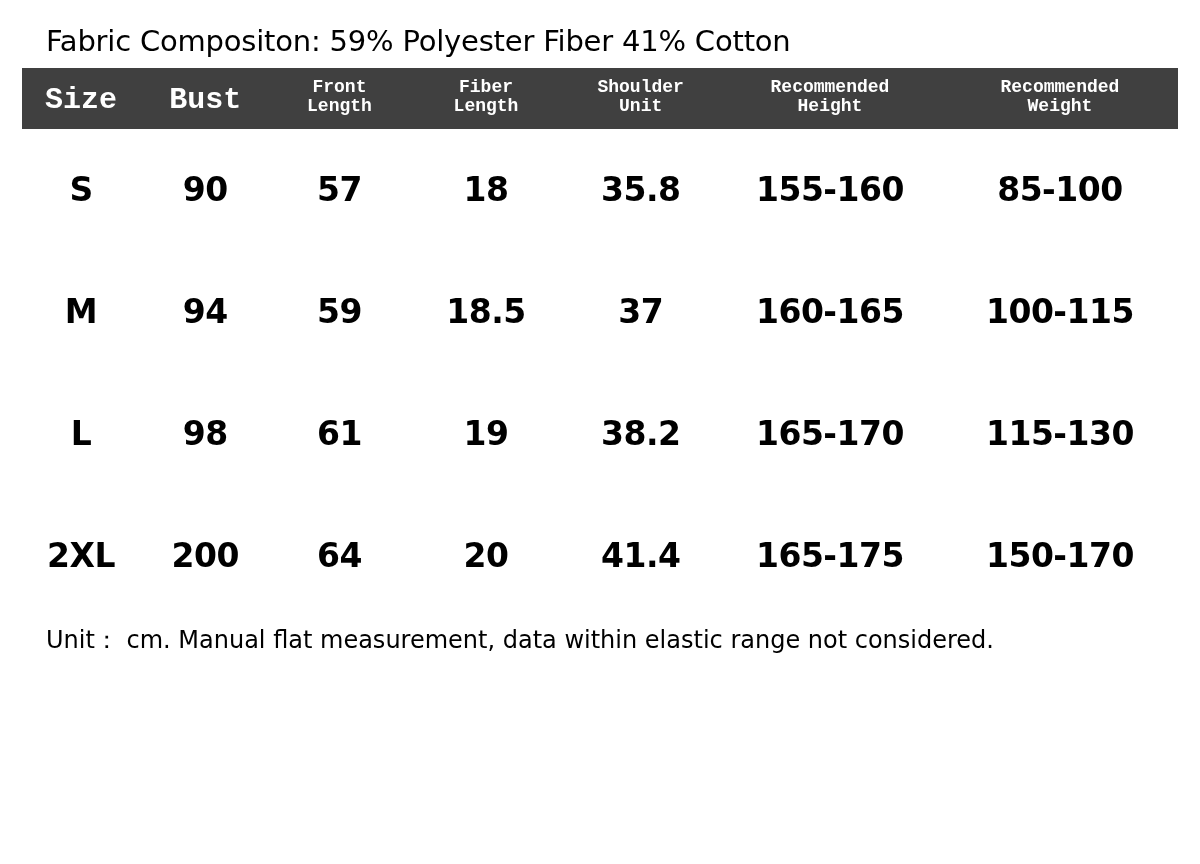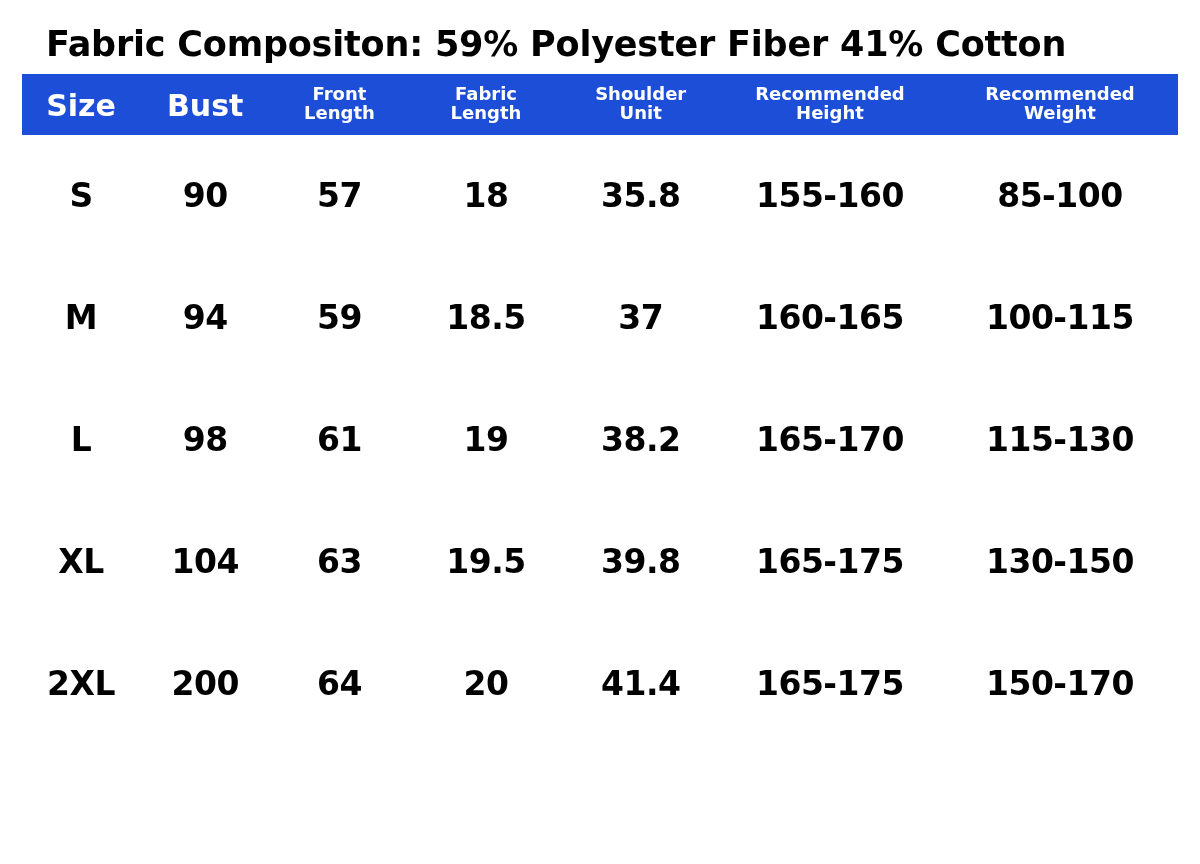--- a/index.html
+++ b/index.html
@@ -16,33 +16,34 @@
   }
   .page {
     width: 1200px;
     height: 864px;
     box-sizing: border-box;
     padding: 18px 22px 0 22px;
     display: flex;
     flex-direction: column;
   }
   .fabric-line {
-    font-size: 35px;
-    font-weight: bold;
+    font-size: 29px;
+    font-weight: normal;
     letter-spacing: -0.2px;
     padding: 6px 0 10px 24px;
     white-space: nowrap;
   }
   table.size-table {
     width: 1156px;
     border-collapse: collapse;
     table-layout: fixed;
   }
   table.size-table thead tr {
-    background: #1d4ed8;
+    background: #404040;
+    font-family: Liberation Mono, monospace;
   }
   table.size-table thead th {
     color: #ffffff;
     font-size: 18px;
     font-weight: bold;
     text-align: center;
     padding: 10px 2px 12px 2px;
     line-height: 1.08;
     vertical-align: middle;
   }
@@ -99,21 +100,21 @@
           <span>Size</span>
         </th>
         <th class="single">
           <span>Bust</span>
         </th>
         <th>
           <div>Front</div>
           <div>Length</div>
         </th>
         <th>
-          <div>Fabric</div>
+          <div>Fiber</div>
           <div>Length</div>
         </th>
         <th>
           <div>Shoulder</div>
           <div>Unit</div>
         </th>
         <th>
           <div>Recommended</div>
           <div>Height</div>
         </th>
@@ -145,36 +146,28 @@
       <tr>
         <td>L</td>
         <td>98</td>
         <td>61</td>
         <td>19</td>
         <td>38.2</td>
         <td>165-170</td>
         <td>115-130</td>
       </tr>
       <tr>
-        <td>XL</td>
-        <td>104</td>
-        <td>63</td>
-        <td>19.5</td>
-        <td>39.8</td>
-        <td>165-175</td>
-        <td>130-150</td>
-      </tr>
-      <tr>
         <td>2XL</td>
         <td>200</td>
         <td>64</td>
         <td>20</td>
         <td>41.4</td>
         <td>165-175</td>
         <td>150-170</td>
       </tr>
     </tbody>
   </table>
 
   <div class="note">
+    <div>Unit： cm. Manual flat measurement, data within elastic range not considered.</div>
   </div>
 
 </div>
 
 </body></html>

